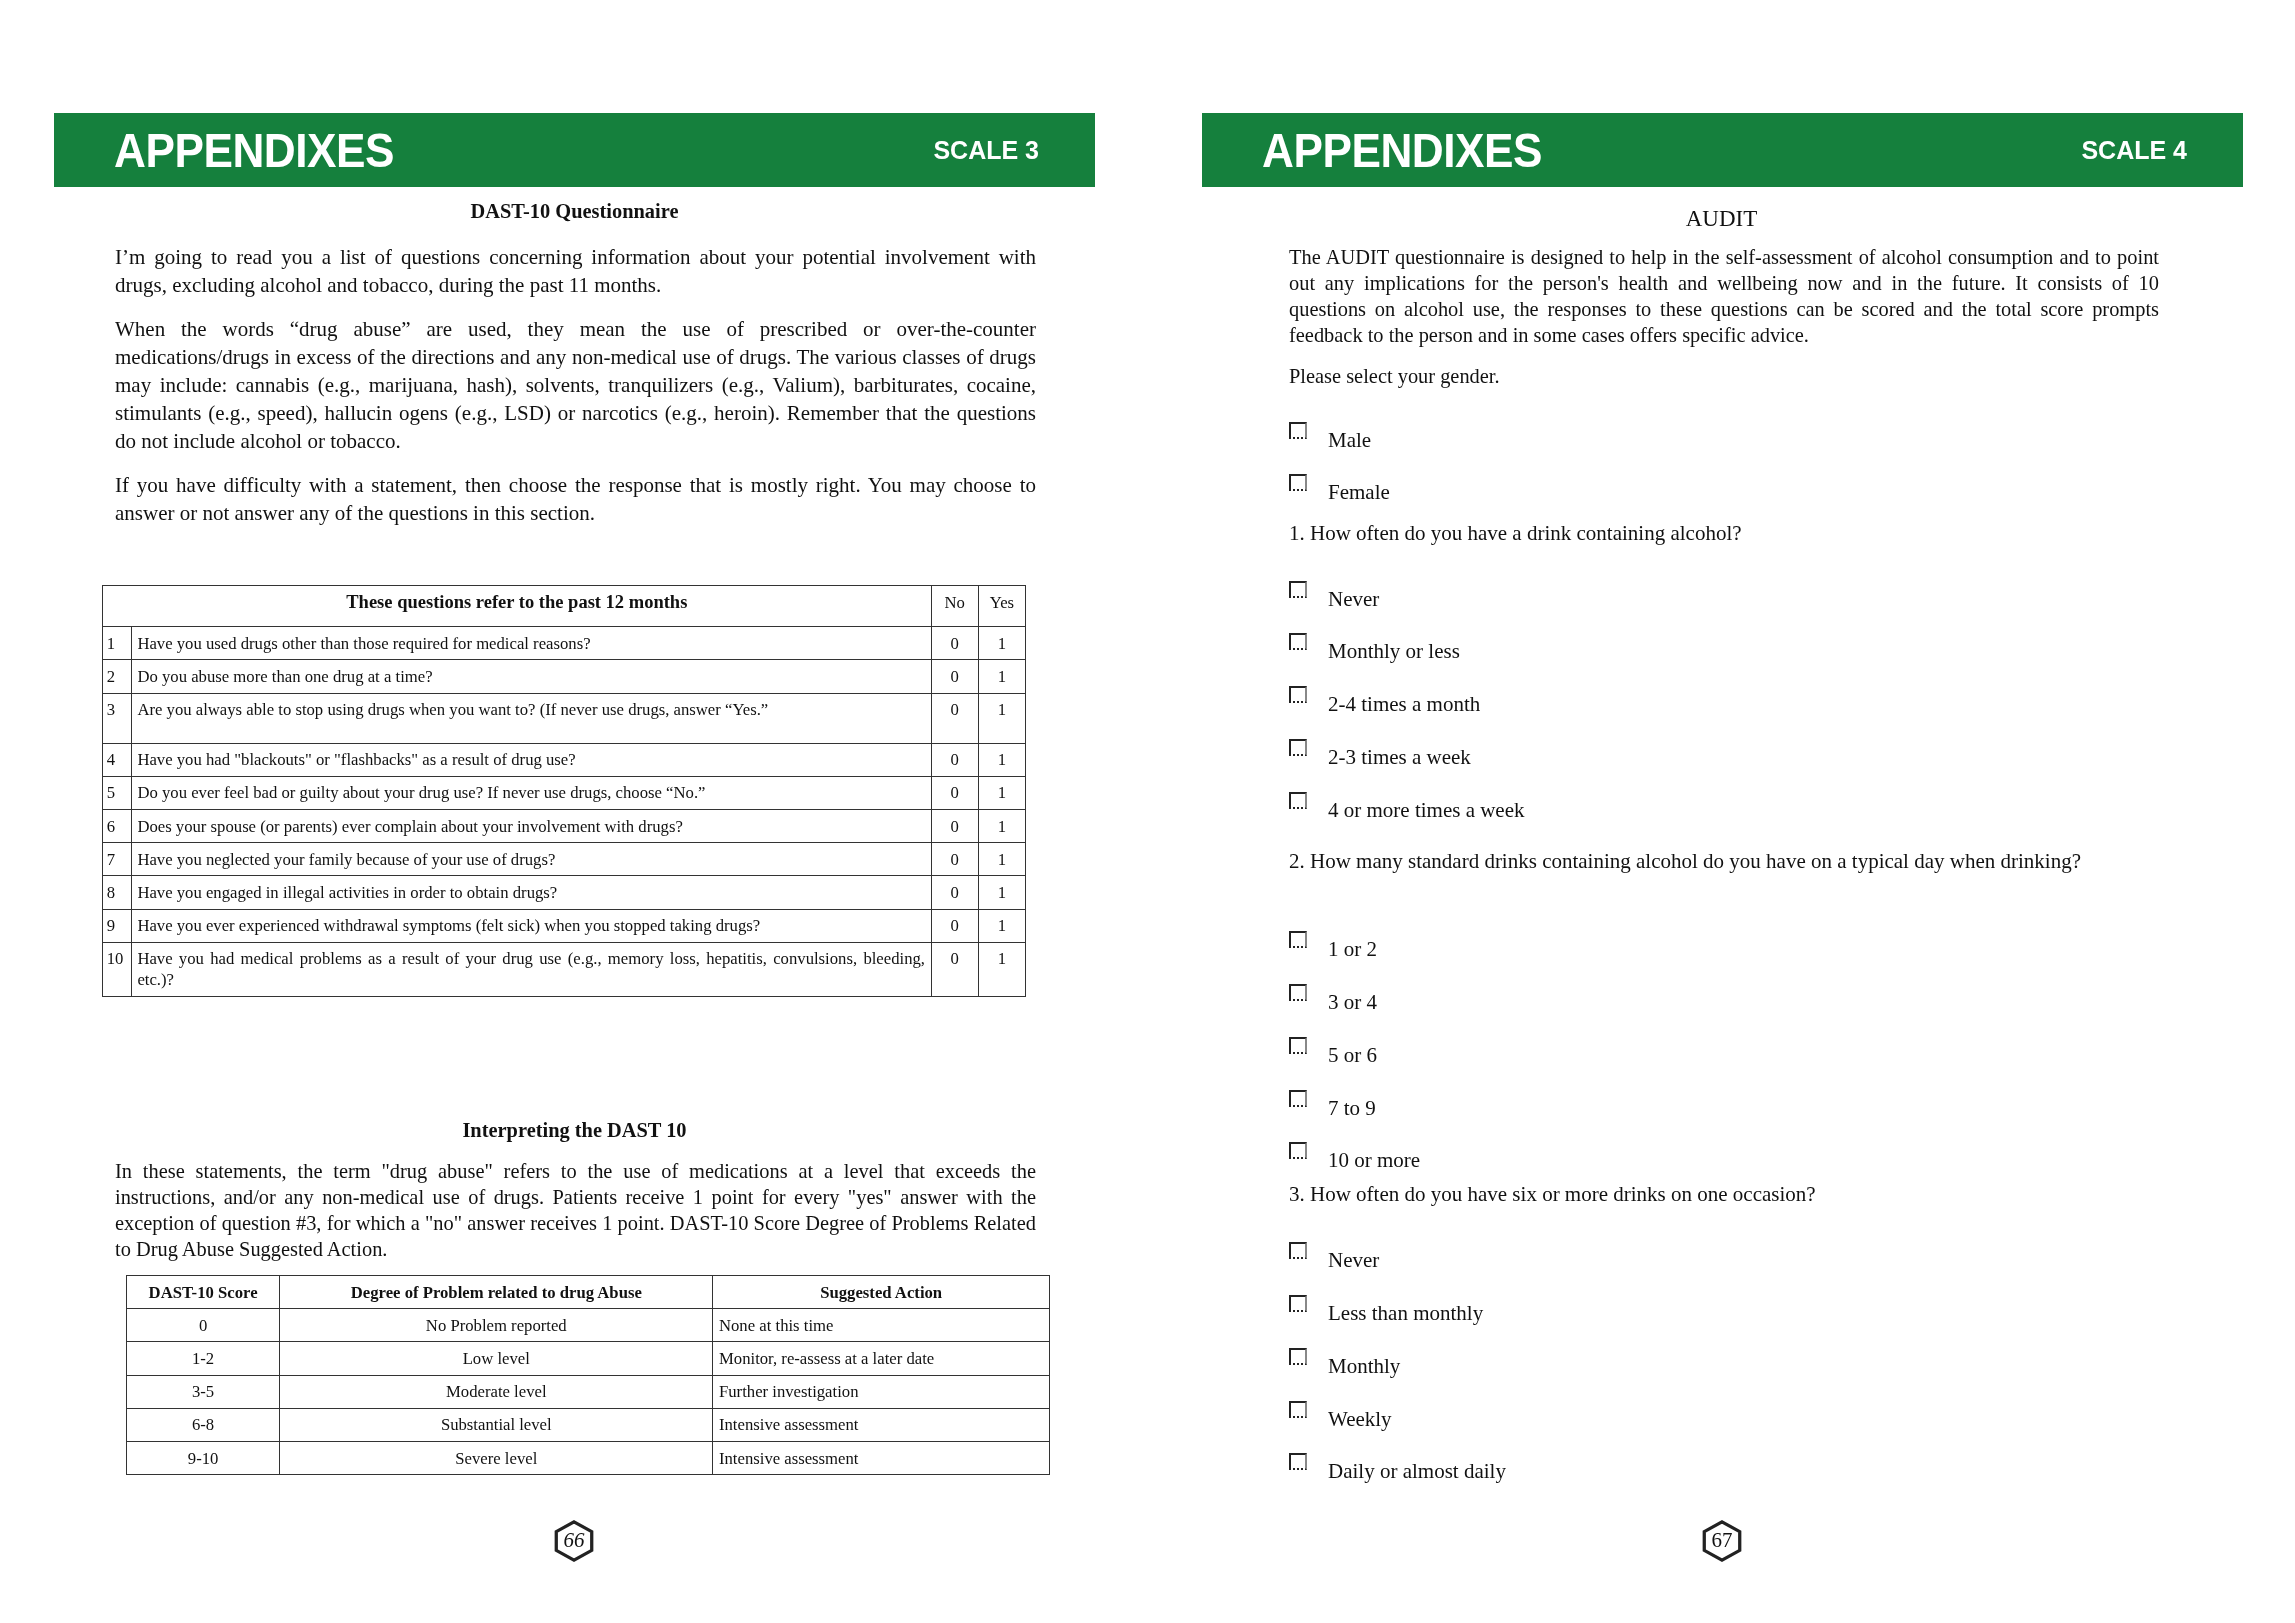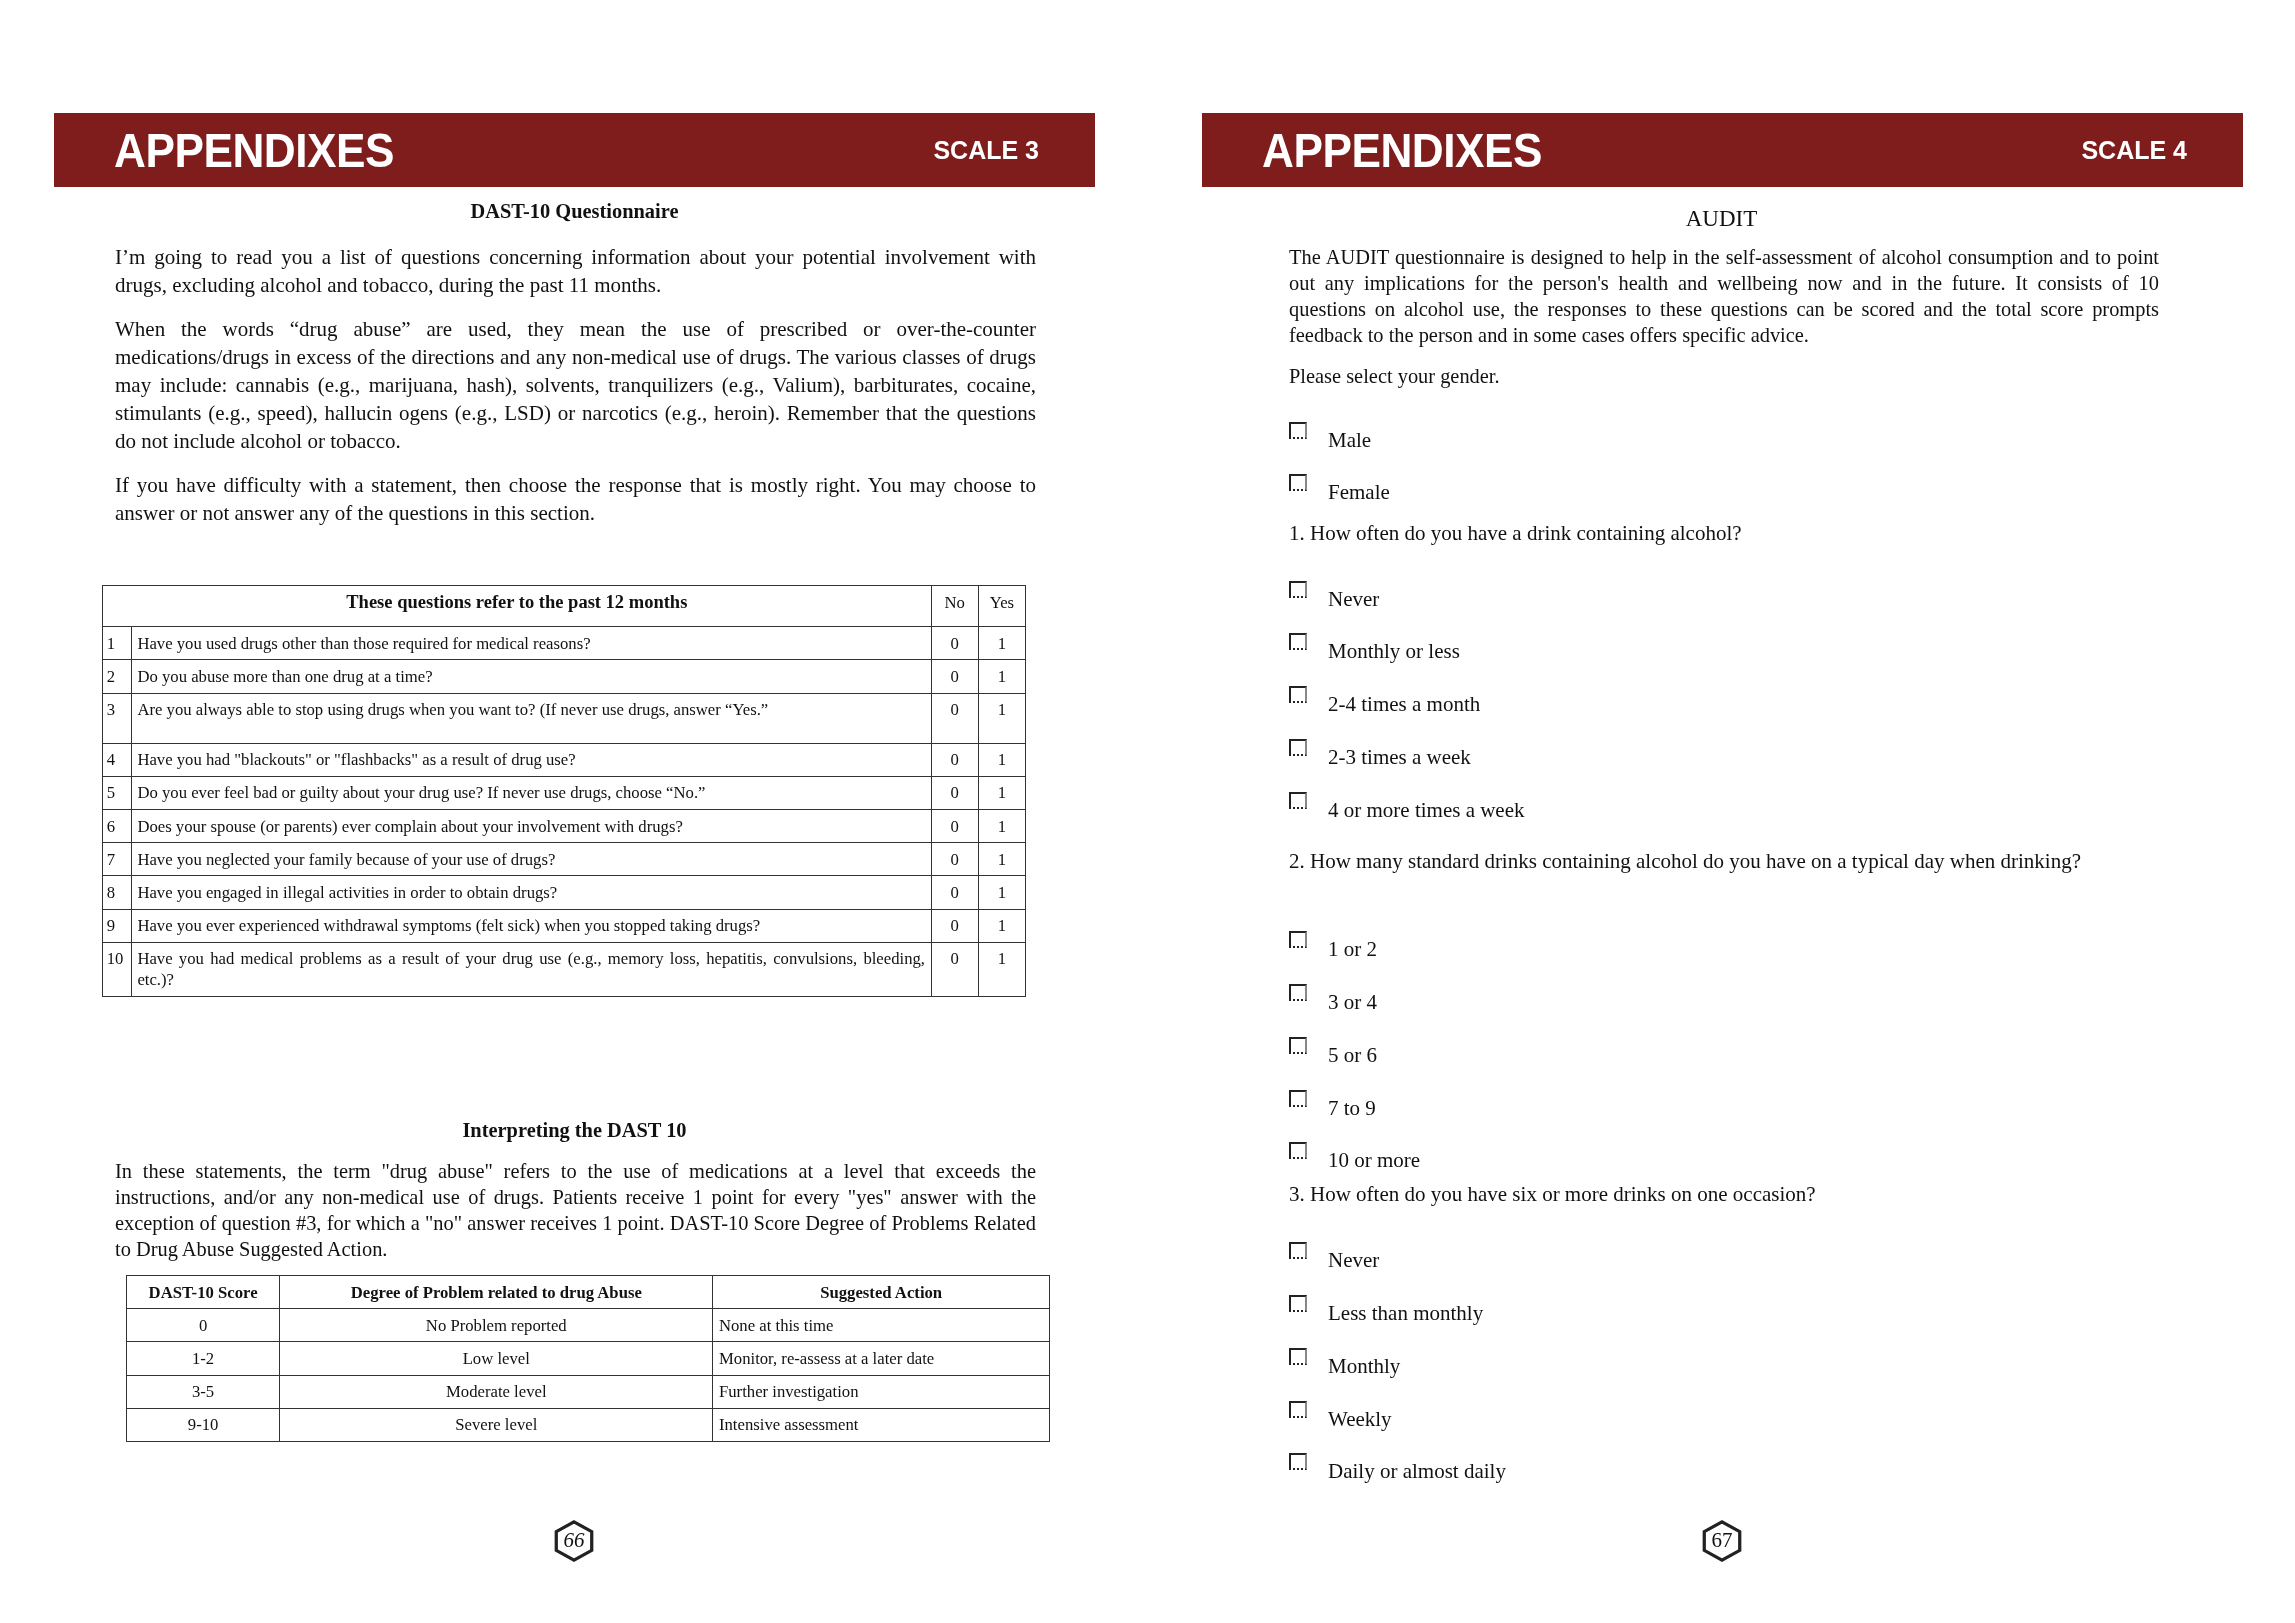--- a/index.html
+++ b/index.html
@@ -2,21 +2,21 @@
 <html style="font-size:7.4px"><head>
 <meta charset="utf-8">
 <style>
   html, body { margin:0; padding:0; background:#ffffff; }
   body { width:2295px; height:1623px; position:relative; overflow:hidden;
          font-family:"Liberation Serif", serif; color:#111; }
   .page { position:absolute; top:0; height:1623px; }
   #page-left { left:0; width:1148px; }
   #page-right { left:1148px; width:1148px; }
 
-  .banner { position:absolute; top:113px; height:74px; background:#7f1d1d; }
+  .banner { position:absolute; top:113px; height:74px; background:#15803d; }
   #page-left .banner { left:54px; width:1041px; }
   #page-right .banner { left:54px; width:1041px; }
   .banner-title { position:absolute; left:60px; top:10.2px; color:#fff;
       font-family:"Liberation Sans", sans-serif; font-weight:bold; font-size:48px;
       transform:scaleX(0.92); transform-origin:left; letter-spacing:-0.5px; }
   .banner-scale { position:absolute; right:56px; top:23px; color:#fff;
       font-family:"Liberation Sans", sans-serif; font-weight:bold; font-size:25px; }
 
   .heading-center { position:absolute; font-weight:bold; font-size:20.4px; text-align:center; }
   .para { position:absolute; font-size:21px; line-height:28px; text-align:justify; }
@@ -152,20 +152,25 @@
           <td class="c">1-2</td>
           <td class="c">Low level</td>
           <td>Monitor, re-assess at a later date</td>
         </tr>
         <tr style="height: 29px;">
           <td class="c">3-5</td>
           <td class="c">Moderate level</td>
           <td>Further investigation</td>
         </tr>
         <tr style="height: 29px;">
+          <td class="c">6-8</td>
+          <td class="c">Substantial level</td>
+          <td>Intensive assessment</td>
+        </tr>
+        <tr style="height: 29px;">
           <td class="c">9-10</td>
           <td class="c">Severe level</td>
           <td>Intensive assessment</td>
         </tr>
       </tbody>
   </table>
 
   <div class="page-number" style="left:553px;font-style:italic;">
     <svg width="42" height="42" viewBox="0 0 90 90">
       <polygon points="45,4 83,25 83,65 45,86 7,65 7,25" fill="none" stroke="#222" stroke-width="7"></polygon>

